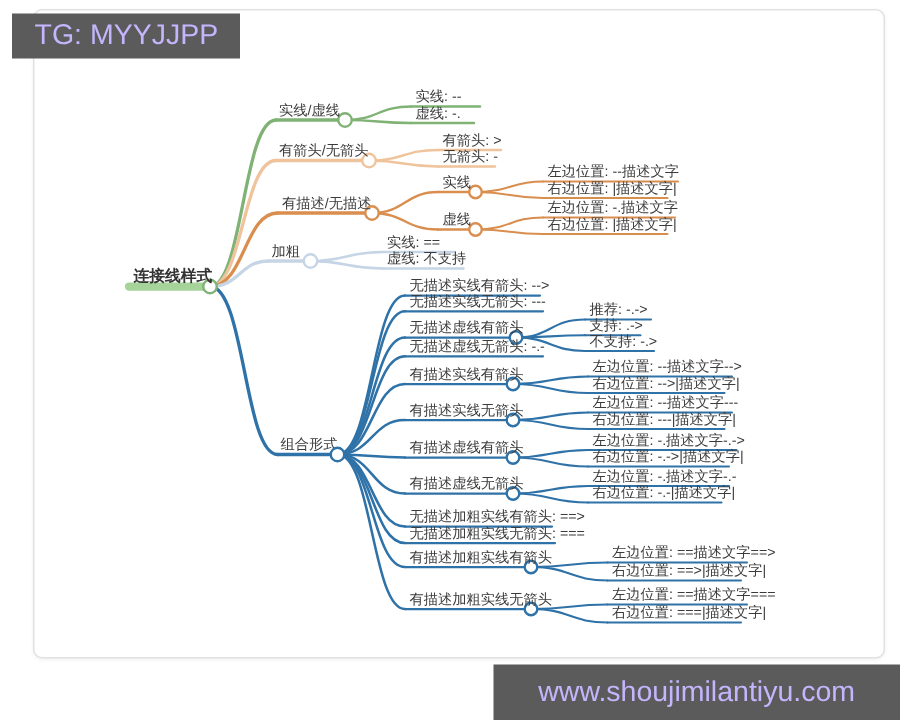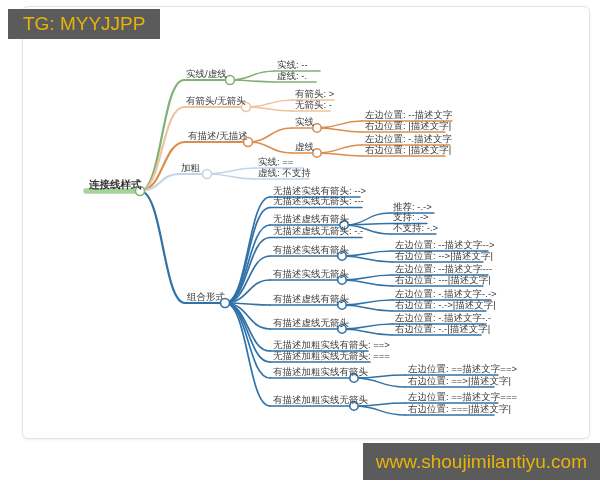--- a/index.html
+++ b/index.html
@@ -17,30 +17,30 @@
     border:1px solid #e2e2e2;
     border-radius:6px;
     box-shadow:0 1px 3px rgba(0,0,0,0.06);
   }
   svg.mindmap{
     position:absolute;left:0;top:0;width:600px;height:480px;
   }
   .badge{
     position:absolute;
     background:#5b5b5b;
-    color:#eab308;
+    color:#c4b5fd;
     font-size:19px;
     white-space:nowrap;
     z-index:5;
   }
   .badge-tl{
     left:8px;top:9px;height:30px;line-height:30px;padding:0 15px;
   }
   .badge-br{
-    right:0;bottom:0;height:37px;line-height:37px;padding:0 13px;text-align:right;
+    right:0;bottom:0;height:37px;line-height:37px;padding:0 30px;text-align:right;
   }
   
   text.lbl{
     font-family:"Liberation Sans", sans-serif;
     font-size:9.5px;
     fill:#3b3b3b;
   }
   text.root-lbl{
     font-size:10.5px;
     font-weight:bold;

